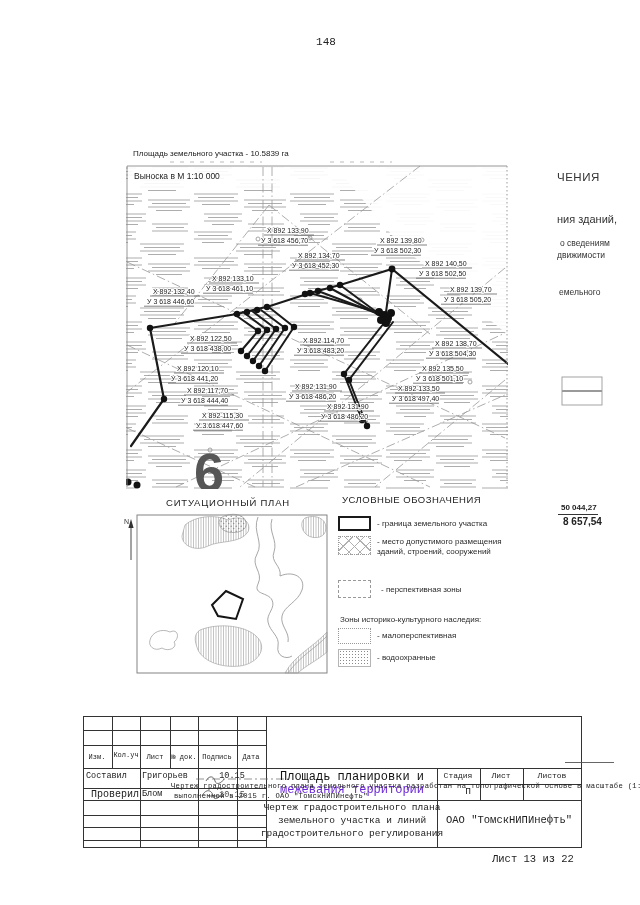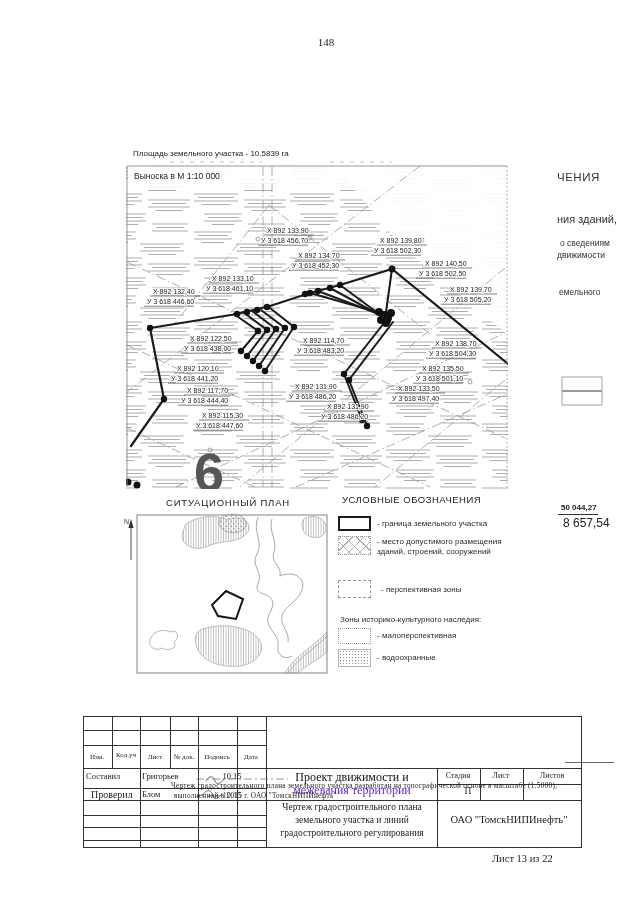--- a/index.html
+++ b/index.html
@@ -1,19 +1,19 @@
 <!DOCTYPE html>
 <html><head>
 <meta charset="utf-8">
 <style>
   html,body{margin:0;padding:0;background:#fff}
   #page{position:relative;width:640px;height:905px;background:#fff;overflow:hidden;
         font-family:"Liberation Sans",sans-serif;color:#222}
   .t{position:absolute;white-space:nowrap}
-  .sf{font-family:Liberation Serif, serif}
+  .sf{font-family:Liberation Mono, monospace}
   .tc{transform:translateX(-50%)}
   .mlabel{font-family:"Liberation Sans",sans-serif;font-size:7px;fill:#1d1d1d;
           paint-order:stroke;stroke:#ffffff;stroke-width:1.8px}
   .swatch{position:absolute;left:338px;width:33px;box-sizing:border-box;background:#fff}
   .leg{font-size:8px;color:#2a2a2a}
   svg{position:absolute;left:0;top:0}
 </style>
 </head>
 <body>
 
@@ -271,21 +271,21 @@
 <div class="t" style="left:134px;top:171px;font-size:8.5px">Выноска в М 1:10 000</div>
 
 <div class="t" style="left:557px;top:171px;font-size:11.5px;letter-spacing:.5px;color:#333">ЧЕНИЯ</div>
 <div class="t" style="left:557px;top:213px;font-size:11px;color:#333">ния зданий,</div>
 <div class="t" style="left:560px;top:238px;font-size:8.5px;color:#333">о сведениям</div>
 <div class="t" style="left:557px;top:250px;font-size:8.5px;color:#333">движимости</div>
 <div class="t" style="left:559px;top:287px;font-size:8.5px;color:#333">емельного</div>
 
 <div class="t" style="left:561px;top:503px;font-size:8px;font-weight:bold">50 044,27</div>
 <div class="t" style="left:558px;top:514px;width:40px;height:1px;background:#333"></div>
-<div class="t" style="left:563px;top:516px;font-size:12px;font-weight:normal">8 657,54</div>
+<div class="t" style="left:563px;top:516px;font-size:10px;font-weight:bold">8 657,54</div>
 
 <div class="t" style="left:166px;top:497px;font-size:9.5px;letter-spacing:.8px;color:#222">СИТУАЦИОННЫЙ ПЛАН</div>
 <div class="t" style="left:342px;top:494px;font-size:9.5px;letter-spacing:.5px;color:#222">УСЛОВНЫЕ ОБОЗНАЧЕНИЯ</div>
 
 <div class="swatch" style="top:516px;height:15px;border:2.4px solid #1a1a1a"></div>
 <div class="t leg" style="left:377px;top:519px">- граница земельного участка</div>
 
 <div class="swatch" style="top:536px;height:19px;border:1px dotted #999;background:repeating-linear-gradient(45deg,#b0b0b0 0 0.8px,transparent 0.8px 8px),repeating-linear-gradient(-45deg,#b0b0b0 0 0.8px,transparent 0.8px 8px)"></div>
 <div class="t leg" style="left:377px;top:537px">- место допустимого размещения</div>
 <div class="t leg" style="left:377px;top:547px">зданий, строений, сооружений</div>
@@ -309,21 +309,21 @@
 <div class="t sf tc" style="left:251px;top:753px;font-size:7px">Дата</div>
 
 <div class="t sf" style="left:86px;top:771px;font-size:8.5px">Составил</div>
 <div class="t sf" style="left:142px;top:771px;font-size:8.5px">Григорьев</div>
 <div class="t sf tc" style="left:232px;top:771px;font-size:8.5px">10.15</div>
 
 <div class="t sf" style="left:91px;top:789px;font-size:10px">Проверил</div>
 <div class="t sf" style="left:142px;top:789px;font-size:8.5px">Блом</div>
 <div class="t sf tc" style="left:232px;top:790px;font-size:8.5px;opacity:.8">10.15</div>
 
-<div class="t sf tc" style="left:352px;top:770px;font-size:12px;color:#111">Проект движимости и</div>
+<div class="t sf tc" style="left:352px;top:770px;font-size:12px;color:#111">Площадь планировки и</div>
 <div class="t sf tc" style="left:352px;top:783px;font-size:12px;color:#6d28d9">межевания территории</div>
 
 <div class="t sf" style="left:171px;top:782px;font-size:7.2px;letter-spacing:.3px;color:#222">Чертеж градостроительного плана земельного участка разработан на топографической основе в масштабе (1:5000),</div>
 <div class="t sf" style="left:174px;top:792px;font-size:7.2px;letter-spacing:.3px;color:#222">выполненной в 2015 г. ОАО "ТомскНИПИнефть"</div>
 
 <div class="t sf tc" style="left:458px;top:771px;font-size:8px">Стадия</div>
 <div class="t sf tc" style="left:501px;top:771px;font-size:8px">Лист</div>
 <div class="t sf tc" style="left:552px;top:771px;font-size:8px">Листов</div>
 <div class="t sf tc" style="left:468px;top:786px;font-size:9.5px">П</div>
 

